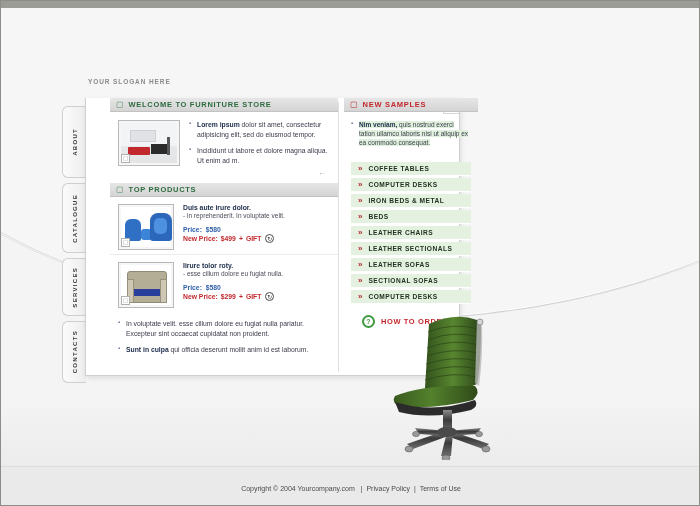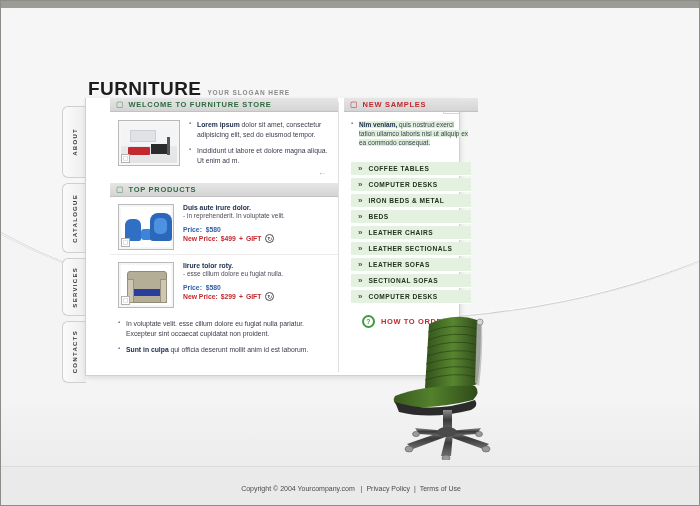--- a/index.html
+++ b/index.html
@@ -301,21 +301,20 @@
 <div id="page-bg">
   <div id="arc-dark"></div>
   <div id="arc-light"></div>
   <div id="arc-hairline"></div>
   <div id="lower-band2"></div>
   <div id="lower-band"></div>
   <div id="top-strip"></div>
 </div>
 
 <div id="header">
-  <div id="site-title">FURNITURE</div>
   <div id="site-slogan">YOUR SLOGAN HERE</div>
 </div>
 
 <div id="shell">
 
   <div id="vtabs">
     <div class="vtab" style="height:72px">
       <span>ABOUT</span>
     </div>
     <div class="vtab" style="height:70px">

